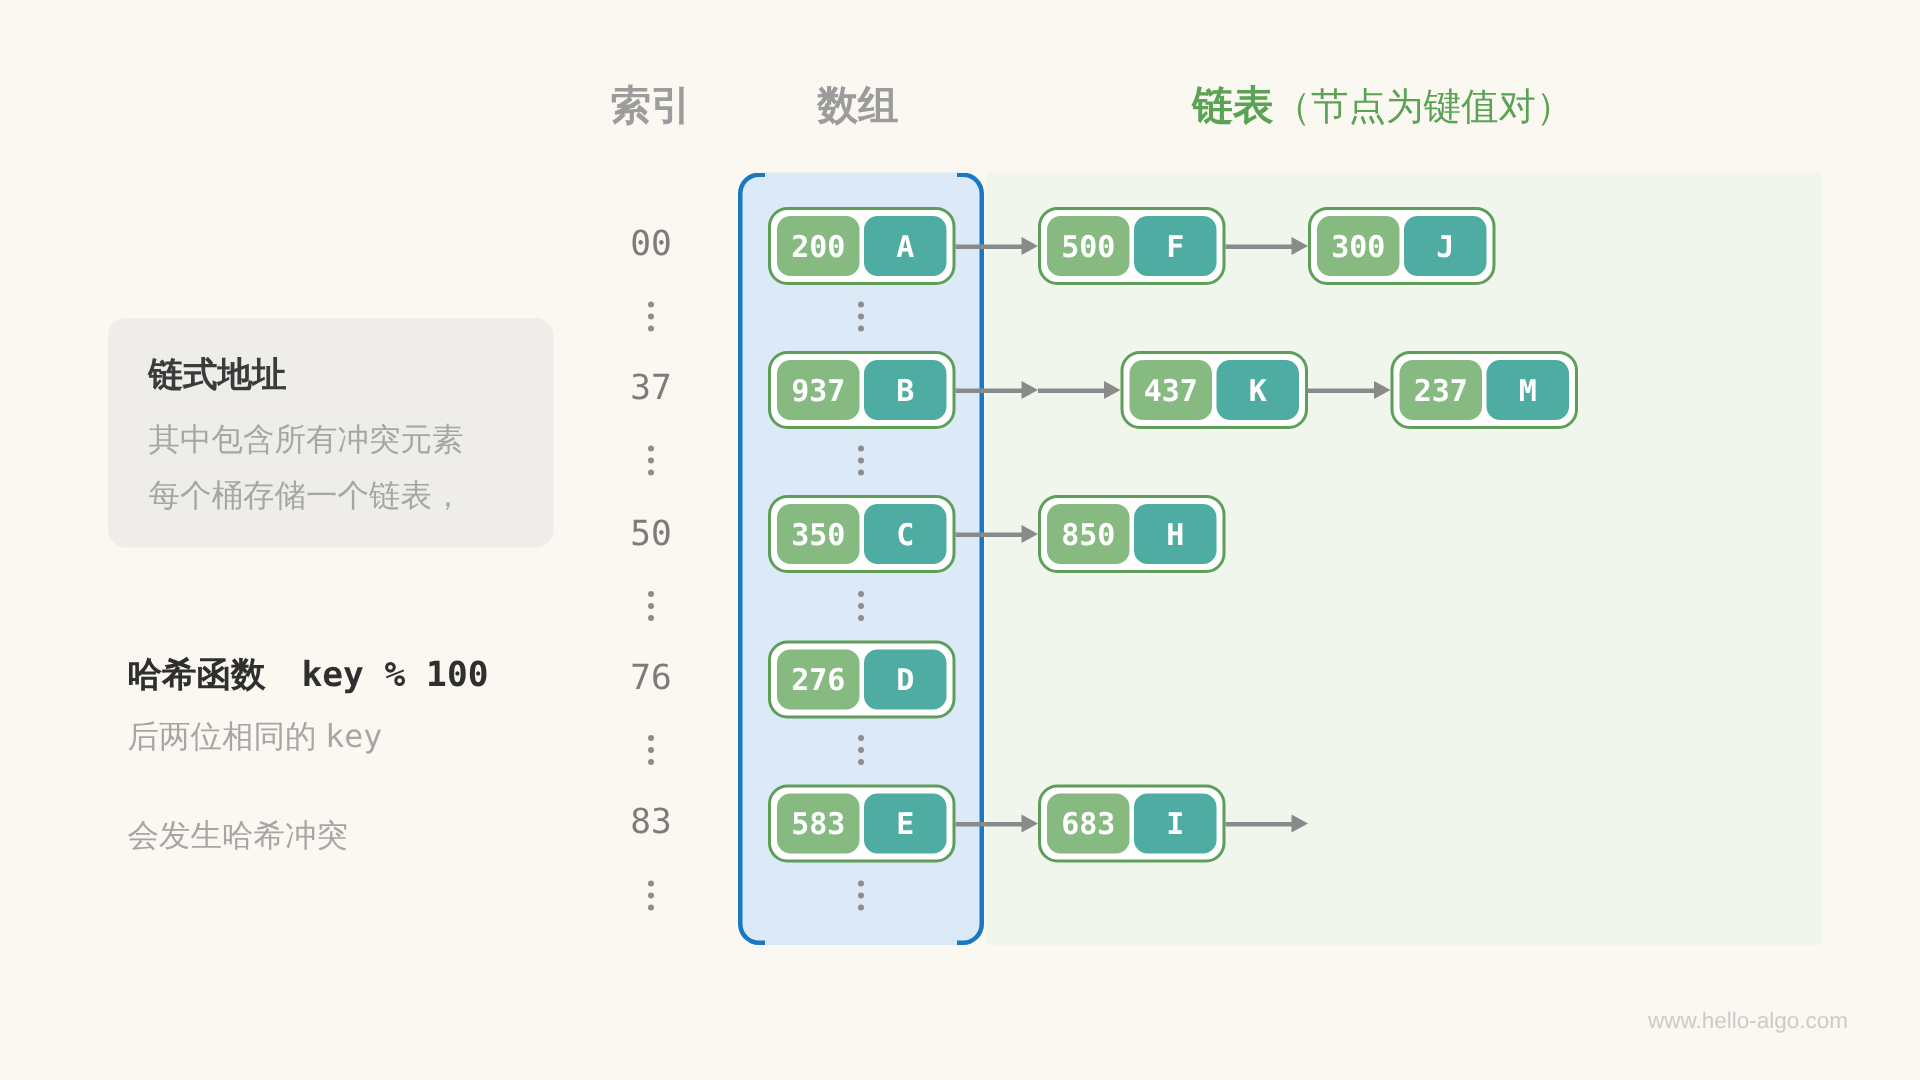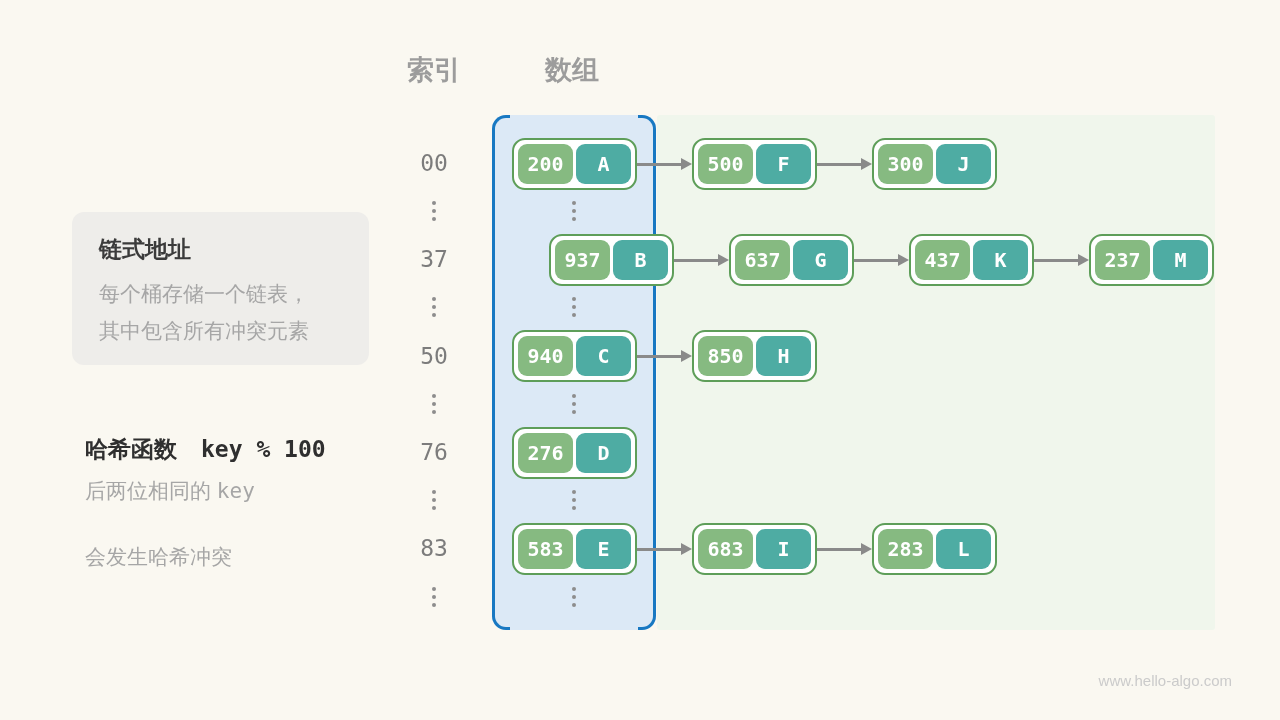--- a/index.html
+++ b/index.html
@@ -43,21 +43,21 @@
   .bracket{position:absolute;top:115px;width:18px;height:515px;box-sizing:border-box;}
   .bracket-l{left:492px;border-left:3px solid #1878C2;border-top:3px solid #1878C2;
              border-bottom:3px solid #1878C2;border-radius:14px 0 0 14px;}
   .bracket-r{left:638px;border-right:3px solid #1878C2;border-top:3px solid #1878C2;
              border-bottom:3px solid #1878C2;border-radius:0 14px 14px 0;}
   .list-panel{position:absolute;left:657px;top:115px;width:558px;height:515px;
               background:#F0F6EC;border-radius:3px;}
 
   
   .row{position:absolute;left:512px;height:52px;display:flex;align-items:center;}
-  .row-0{top:138px;} .row-1{top:234px;margin-left:37px;} .row-2{top:330px;} .row-3{top:427px;} .row-4{top:523px;}
+  .row-0{top:138px;} .row-1{top:234px;} .row-2{top:330px;} .row-3{top:427px;} .row-4{top:523px;}
 
   .node{width:125px;height:52px;box-sizing:border-box;border:2px solid #5E9E59;border-radius:13px;
         background:#FFFFFF;display:flex;align-items:center;justify-content:center;gap:3px;flex:none;}
   .cell{width:55px;height:40px;border-radius:9px;display:flex;align-items:center;justify-content:center;
         font-family:"DejaVu Sans Mono",monospace;font-size:20px;font-weight:bold;color:#FFFFFF;}
   .cell-key{background:#86BA81;}
   .cell-val{background:#4EACA3;}
 
   .arrow{width:55px;display:flex;align-items:center;flex:none;}
   .arrow .shaft{flex:1;height:3px;background:#8A8A8A;}
@@ -68,25 +68,29 @@
   .watermark{position:absolute;right:48px;top:672px;font-family:Liberation Sans, sans-serif;
              font-size:15px;color:#CBCBCB;}
 </style>
 </head>
 <body>
 
 <div class="stage">
 
   <div class="hdr hdr-index">索引</div>
   <div class="hdr hdr-array">数组</div>
+  <div class="hdr hdr-list">
+    <span>链表</span>
+    <span class="annot">（节点为键值对）</span>
+  </div>
 
   <div class="info-box">
     <div class="info-title">链式地址</div>
+    <div class="info-line">其中包含所有冲突元素</div>
     <div class="info-line">每个桶存储一个链表，</div>
-    <div class="info-line">其中包含所有冲突元素</div>
   </div>
 
   <div class="hash-title">
     <span>哈希函数</span><span class="code">key % 100</span>
   </div>
   <div class="hash-line hash-line1">
     <span>后两位相同的</span>
     <span class="code">key</span>
   </div>
   <div class="hash-line hash-line2">
@@ -181,45 +185,41 @@
 
   <div class="row row-1">
     <div class="node">
       <span class="cell cell-key">937</span>
       <span class="cell cell-val">B</span>
     </div>
     <div class="arrow">
         <span class="shaft"></span>
         <span class="head"></span>
       </div>
-    <div class="node">
-      <span class="cell cell-key">637</span>
-      <span class="cell cell-val">G</span>
-    </div>
     <div class="arrow">
         <span class="shaft"></span>
         <span class="head"></span>
       </div>
     <div class="node">
       <span class="cell cell-key">437</span>
       <span class="cell cell-val">K</span>
     </div>
     <div class="arrow">
         <span class="shaft"></span>
         <span class="head"></span>
       </div>
     <div class="node">
       <span class="cell cell-key">237</span>
       <span class="cell cell-val">M</span>
     </div>
   </div>
 
   <div class="row row-2">
     <div class="node">
-      <span class="cell cell-key">940</span>
+      <span class="cell cell-key">350</span>
       <span class="cell cell-val">C</span>
     </div>
     <div class="arrow">
         <span class="shaft"></span>
         <span class="head"></span>
       </div>
     <div class="node">
       <span class="cell cell-key">850</span>
       <span class="cell cell-val">H</span>
     </div>
@@ -242,21 +242,17 @@
         <span class="head"></span>
       </div>
     <div class="node">
       <span class="cell cell-key">683</span>
       <span class="cell cell-val">I</span>
     </div>
     <div class="arrow">
         <span class="shaft"></span>
         <span class="head"></span>
       </div>
-    <div class="node">
-      <span class="cell cell-key">283</span>
-      <span class="cell cell-val">L</span>
-    </div>
   </div>
 
   <div class="watermark">www.hello-algo.com</div>
 
 </div>
 
 </body></html>

